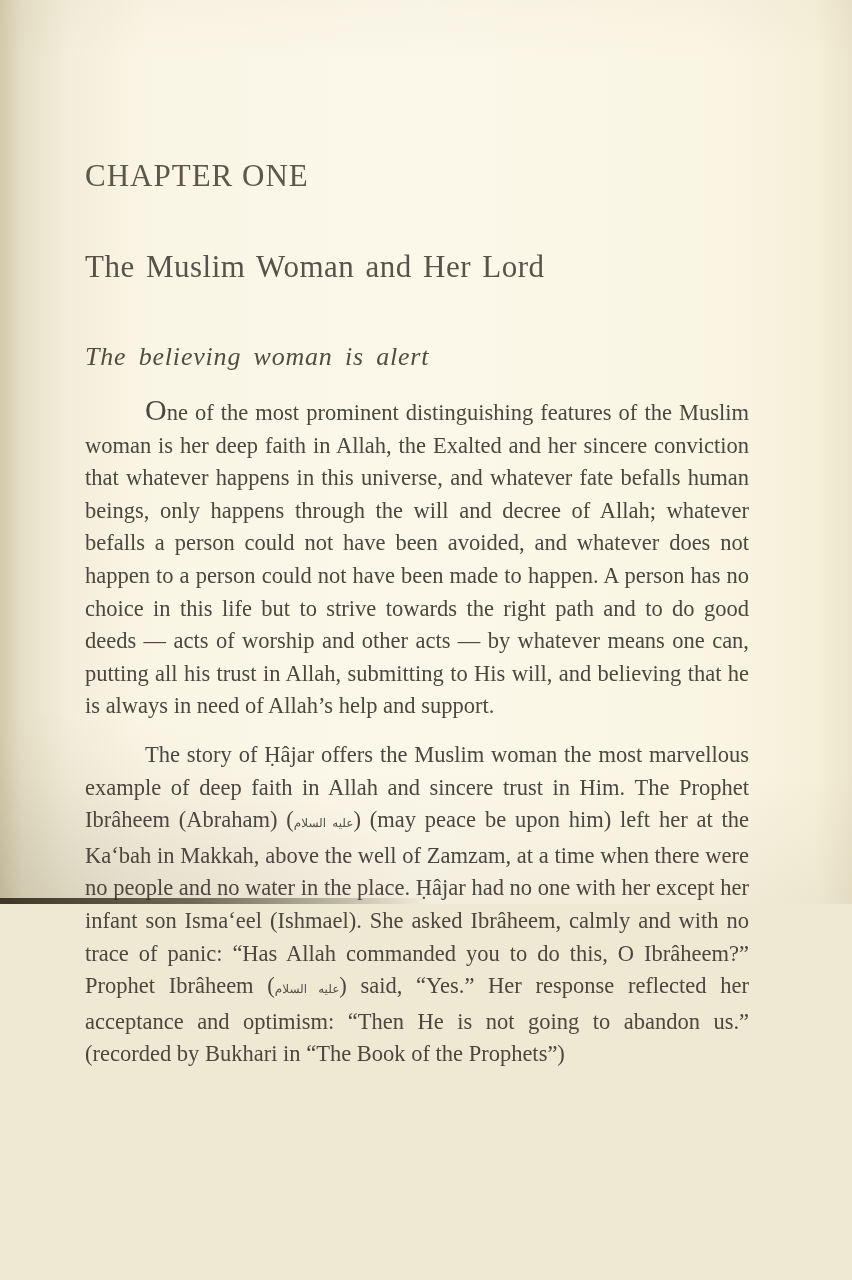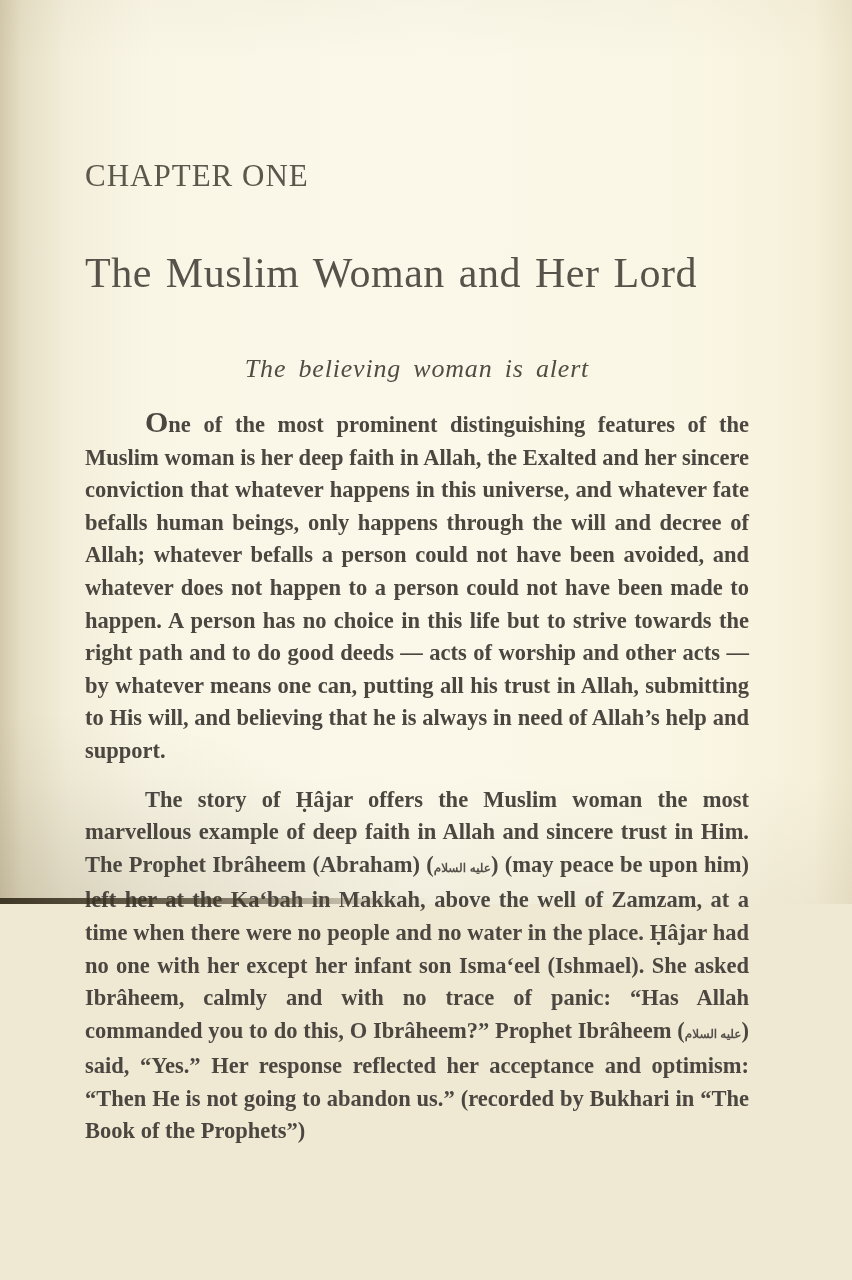--- a/index.html
+++ b/index.html
@@ -63,40 +63,38 @@
     margin: 0;
     padding-top: 158px;
     font-size: 31px;
     font-weight: normal;
     letter-spacing: 1px;
     color: #5b574b;
   }
   .chapter-title {
     margin: 0;
     padding-top: 55px;
-    font-size: 42px;
+    font-size: 31px;
     font-weight: normal;
     letter-spacing: 0.5px;
     word-spacing: 3px;
     color: #57534a;
   }
   .section-heading {
     margin: 0;
     padding-top: 57px;
     font-size: 26px;
     font-weight: normal;
     font-style: italic;
     letter-spacing: 0.8px;
     word-spacing: 5px;
     color: #514d43;
-    text-align: center;
   }
   .paragraphs {
     padding-top: 25px;
-    font-weight: bold;
   }
   .paragraphs p {
     margin: 0;
     text-indent: 60px;
     font-size: 22.5px;
     line-height: 32.6px;
     text-align: justify;
     color: #4b4740;
   }
   .paragraphs p + p {

